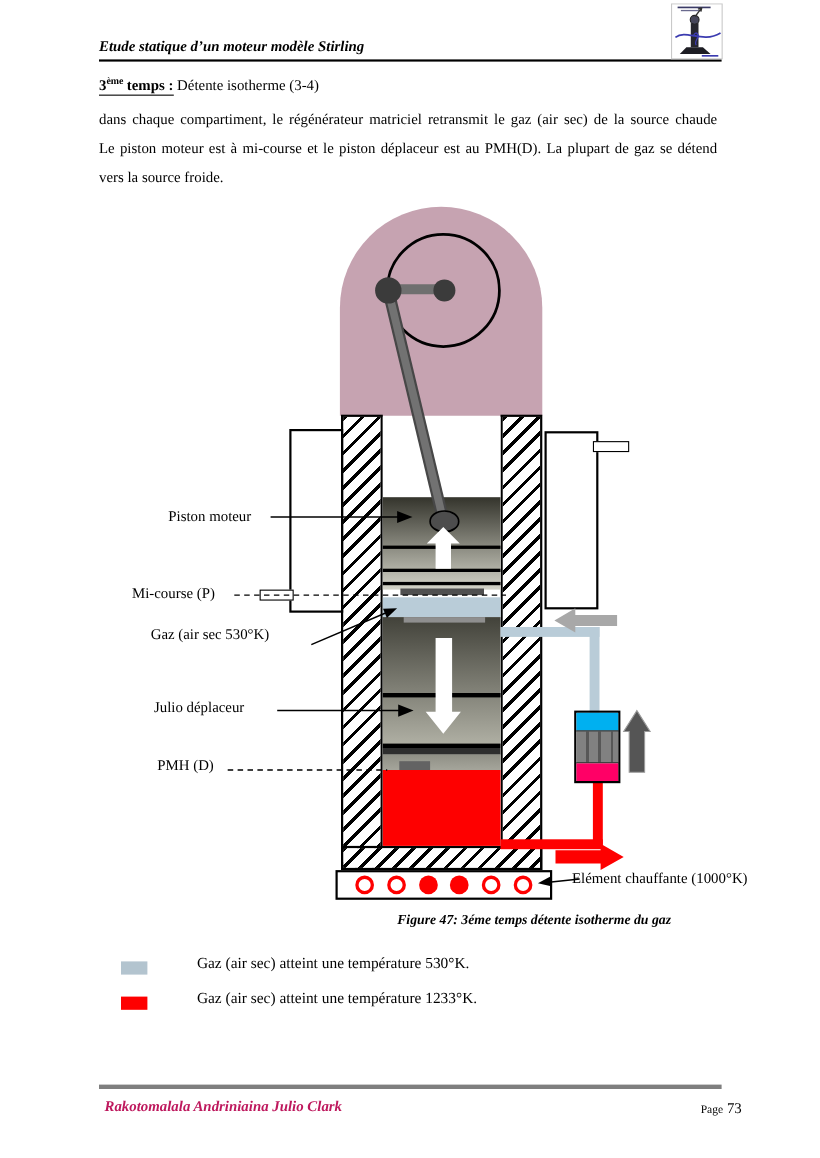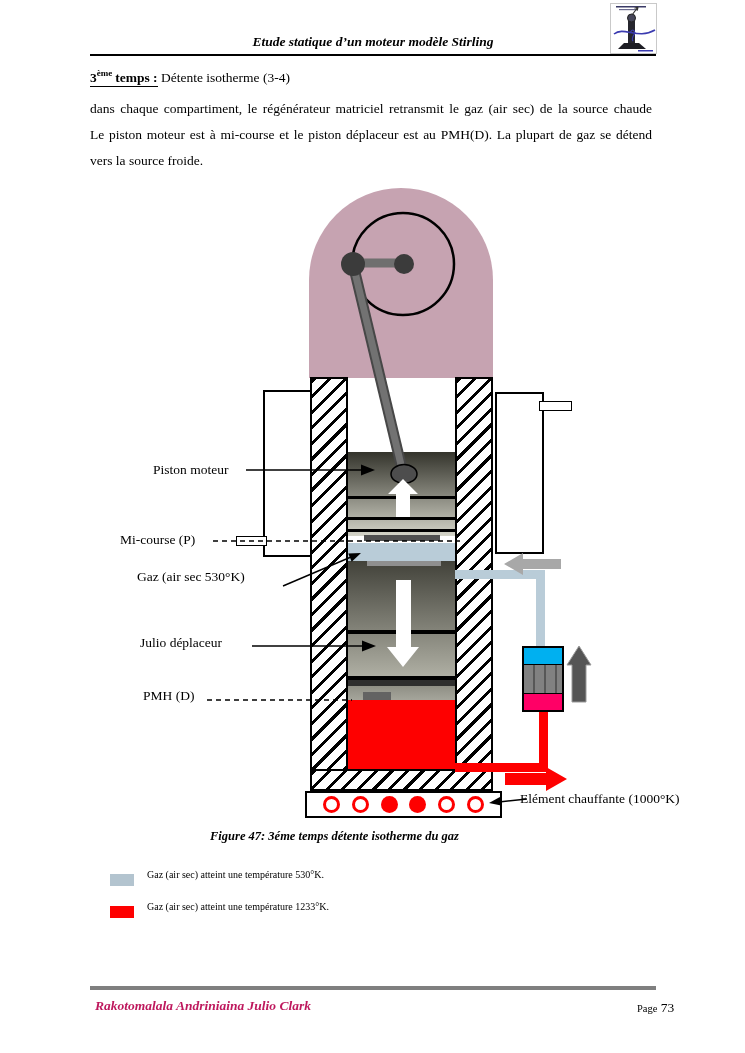--- a/index.html
+++ b/index.html
@@ -2,63 +2,63 @@
 <html><head>
 <meta charset="utf-8">
 <style>
   html,body{margin:0;padding:0;background:#fff;}
   .page{position:relative;width:745px;height:1053px;background:#ffffff;overflow:hidden;
         font-family:"Liberation Serif","DejaVu Serif",serif;color:#000;}
   .abs{position:absolute;}
 
   
   .doc-title{left:90px;top:34px;width:566px;font-size:13.5px;font-weight:bold;font-style:italic;
-             border-bottom:2px solid #000;padding-bottom:4px;z-index:9;text-align:center;}
+             border-bottom:2px solid #000;padding-bottom:4px;z-index:9;}
   .logo-box{left:610px;top:3px;width:50px;height:53px;z-index:9;}
 
   
   .heading{left:90px;top:68px;font-size:13.5px;z-index:9;}
   .heading .hd-u{font-weight:bold;border-bottom:1.5px solid #000;padding-bottom:1px;}
   .heading sup{font-size:9px;}
   .para{left:90px;top:96px;width:562px;font-size:13.5px;line-height:26px;z-index:9;}
   .para-line{text-align:justify;text-align-last:justify;}
   .para-line.last{text-align:left;text-align-last:left;}
 
   
   .dome{left:309px;top:188px;width:184px;height:190px;border-radius:92px 92px 0 0;z-index:1;}
   .whitebox{background:#fff;border:2px solid #000;z-index:2;}
   .hatch{background:repeating-linear-gradient(135deg,#000 0 3px,#fff 3px 11px);
          border:2px solid #000;z-index:2;box-sizing:border-box;}
   .interior{left:348px;top:379px;width:107px;height:390px;background:#fff;z-index:2;}
   .block{left:348px;width:107px;z-index:3;}
   .ringline{left:348px;width:107px;height:3px;background:#000;z-index:4;}
   .pipe{z-index:4;}
   .label{font-size:13.5px;z-index:9;white-space:nowrap;}
-  .caption{left:210px;top:829px;width:400px;text-align:left;font-size:12.5px;
+  .caption{left:210px;top:829px;width:400px;text-align:right;font-size:12.5px;
            font-weight:bold;font-style:italic;z-index:9;}
 
   
   .regen{left:522px;top:646px;width:42px;height:66px;border:2px solid #000;box-sizing:border-box;
          z-index:5;display:flex;flex-direction:column;}
   .regen .r-top{height:16px;}
   .regen .r-mid{flex:1;background:repeating-linear-gradient(90deg,#818181 0 9px,#575757 9px 11px);
                 border-top:1.5px solid #000;border-bottom:1.5px solid #000;}
   .regen .r-bot{height:16px;}
 
   
   .heater{left:305px;top:791px;width:197px;height:27px;background:#fff;border:2px solid #000;
           box-sizing:border-box;z-index:3;display:flex;align-items:center;
           justify-content:space-evenly;padding:0 4px;}
   .hcircle{width:17px;height:17px;border-radius:50%;box-sizing:border-box;}
   .hcircle.hollow{background:#fff;border:3px solid #fe0000;}
   .hcircle.filled{background:#fe0000;}
 
   
   .legend-swatch{width:24px;height:12px;z-index:9;}
-  .legend-text{font-size:10px;z-index:9;}
+  .legend-text{font-size:14px;z-index:9;margin-left:32px;}
 
   
   .foot-rule{left:90px;top:986px;width:566px;height:4px;background:#7f7f7f;z-index:9;}
   .foot-author{left:95px;top:998px;font-size:13.5px;font-weight:bold;font-style:italic;
                color:#be185d;z-index:9;}
   .foot-page{left:637px;top:1000px;font-size:13.5px;z-index:9;}
   .foot-page .pg-lbl{font-size:10.5px;}
 
   .overlay{left:0;top:0;z-index:8;pointer-events:none;}
 </style>

